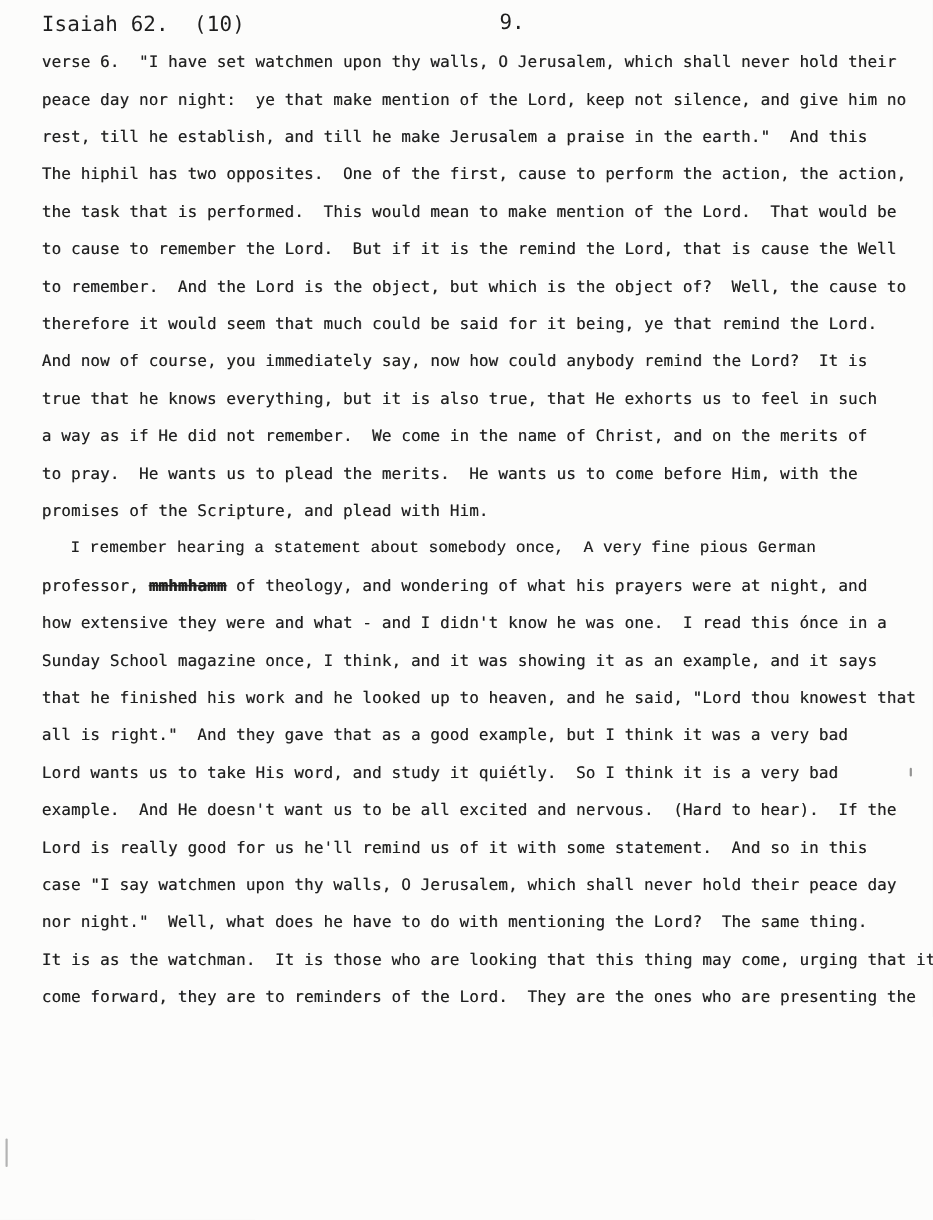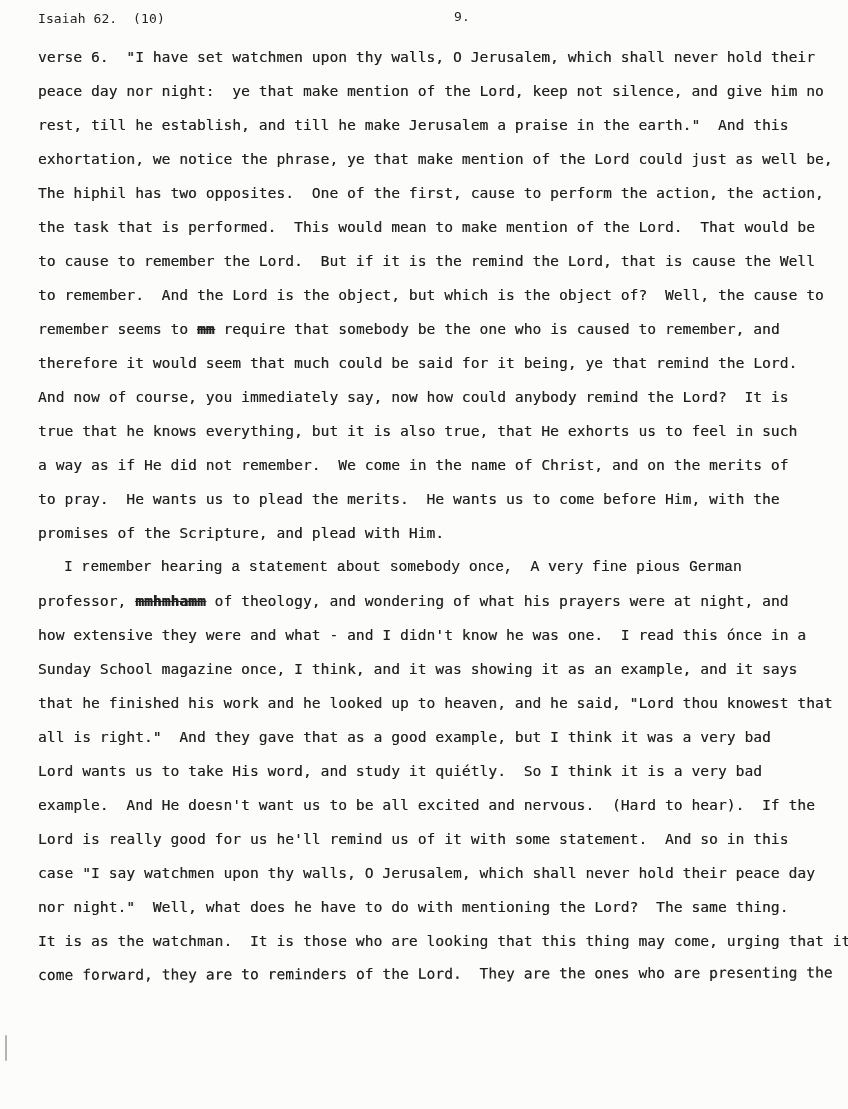--- a/index.html
+++ b/index.html
@@ -13,21 +13,21 @@
     font-family: "DejaVu Sans Mono", "Liberation Mono", monospace;
     color: #1f1f1f;
     overflow: hidden;
   }
   .header {
     position: absolute;
     top: 11px;
     left: 38px;
     right: 20px;
     height: 22px;
-    font-size: 13px;
+    font-size: 19px;
     letter-spacing: 0.1px;
     white-space: pre;
   }
   .header-left { position: absolute; left: 0; top: 0; }
   .page-num { position: absolute; left: 416px; top: -2px; }
   .doc-body {
     position: absolute;
     top: 40px;
     left: 38px;
     right: 10px;
@@ -66,26 +66,24 @@
 
 <div class="page">
   <div class="header">
     <span class="header-left">Isaiah 62.  (10)</span>
     <span class="page-num">9.</span>
   </div>
   <div class="doc-body" id="body-lines">
       <div class="line"><span>verse 6.  "I have set watchmen upon thy walls, O Jerusalem, which shall never hold their</span></div>
       <div class="line"><span>peace day nor night:  ye that make mention of the Lord, keep not silence, and give him no</span></div>
       <div class="line"><span>rest, till he establish, and till he make Jerusalem a praise in the earth."  And this</span></div>
-      <div class="line"><span>exhortation, we notice the phrase, ye that make mention of the Lord could just as well be,</span></div>
       <div class="line"><span>The hiphil has two opposites.  One of the first, cause to perform the action, the action,</span></div>
       <div class="line"><span>the task that is performed.  This would mean to make mention of the Lord.  That would be</span></div>
       <div class="line"><span>to cause to remember the Lord.  But if it is the remind the Lord, that is cause the Well</span></div>
       <div class="line"><span>to remember.  And the Lord is the object, but which is the object of?  Well, the cause to</span></div>
-      <div class="line"><span>remember seems to </span><span class="strike">mm</span><span> require that somebody be the one who is caused to remember, and</span></div>
       <div class="line"><span>therefore it would seem that much could be said for it being, ye that remind the Lord.</span></div>
       <div class="line"><span>And now of course, you immediately say, now how could anybody remind the Lord?  It is</span></div>
       <div class="line"><span>true that he knows everything, but it is also true, that He exhorts us to feel in such</span></div>
       <div class="line"><span>a way as if He did not remember.  We come in the name of Christ, and on the merits of</span></div>
       <div class="line"><span>to pray.  He wants us to plead the merits.  He wants us to come before Him, with the</span></div>
       <div class="line"><span>promises of the Scripture, and plead with Him.</span></div>
       <div class="line indent"><span>I remember hearing a statement about somebody once,  A very fine pious German</span></div>
       <div class="line"><span>professor, </span><span class="strike">mmhmhamm</span><span> of theology, and wondering of what his prayers were at night, and</span></div>
       <div class="line"><span>how extensive they were and what - and I didn't know he was one.  I read this ónce in a</span></div>
       <div class="line"><span>Sunday School magazine once, I think, and it was showing it as an example, and it says</span></div>

